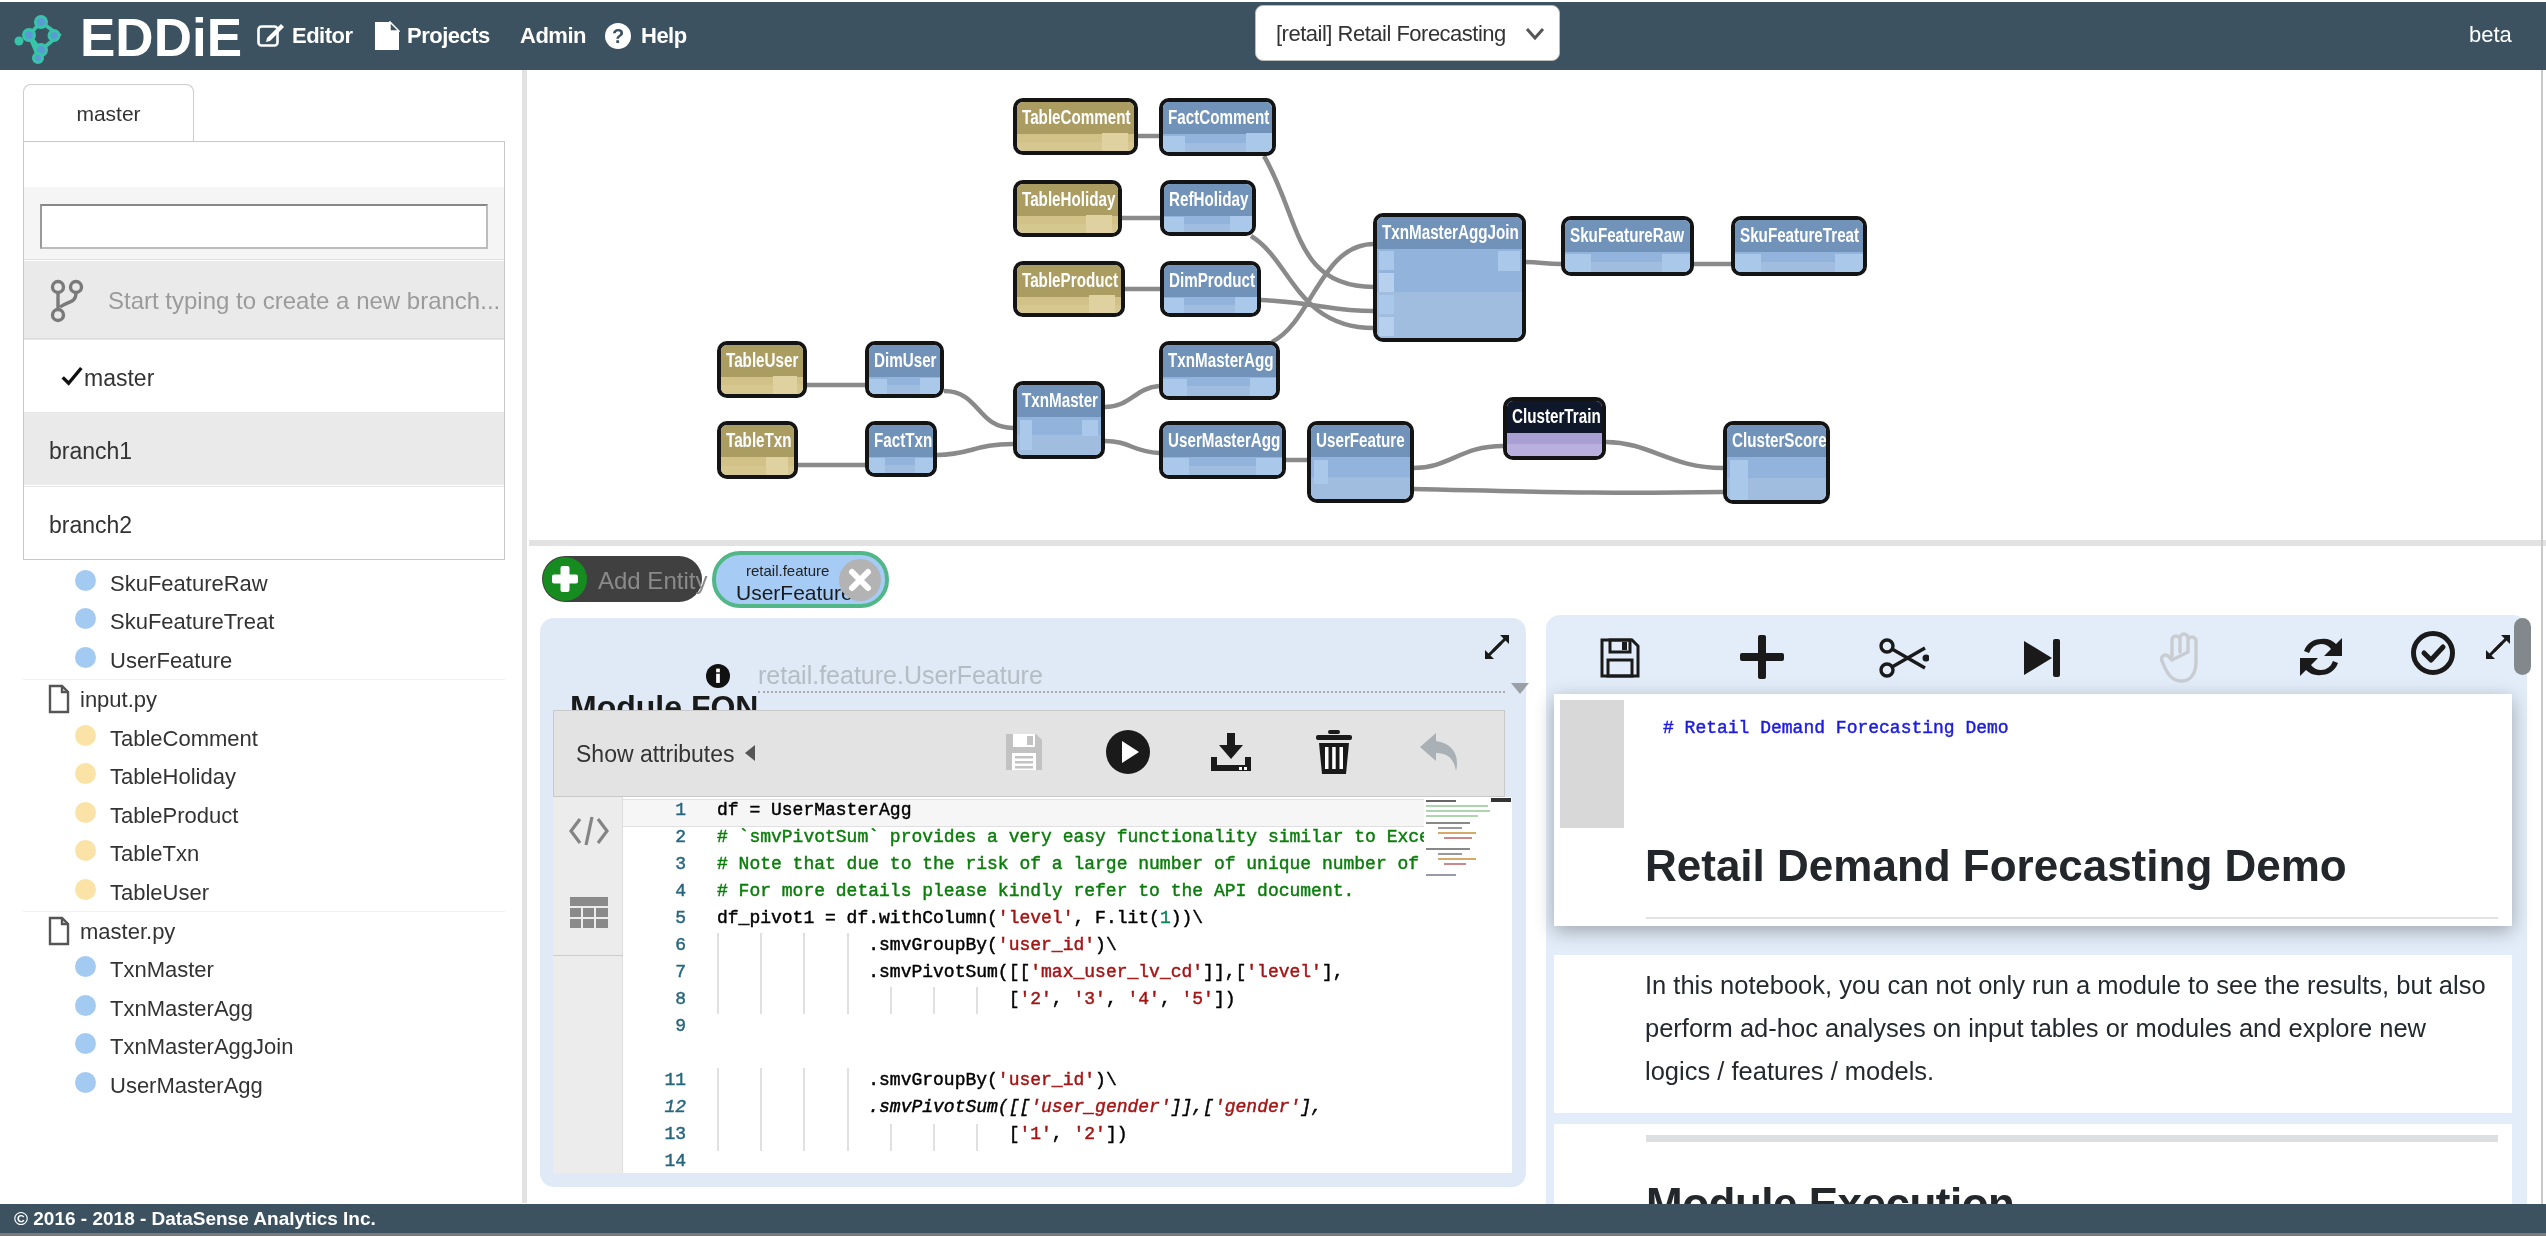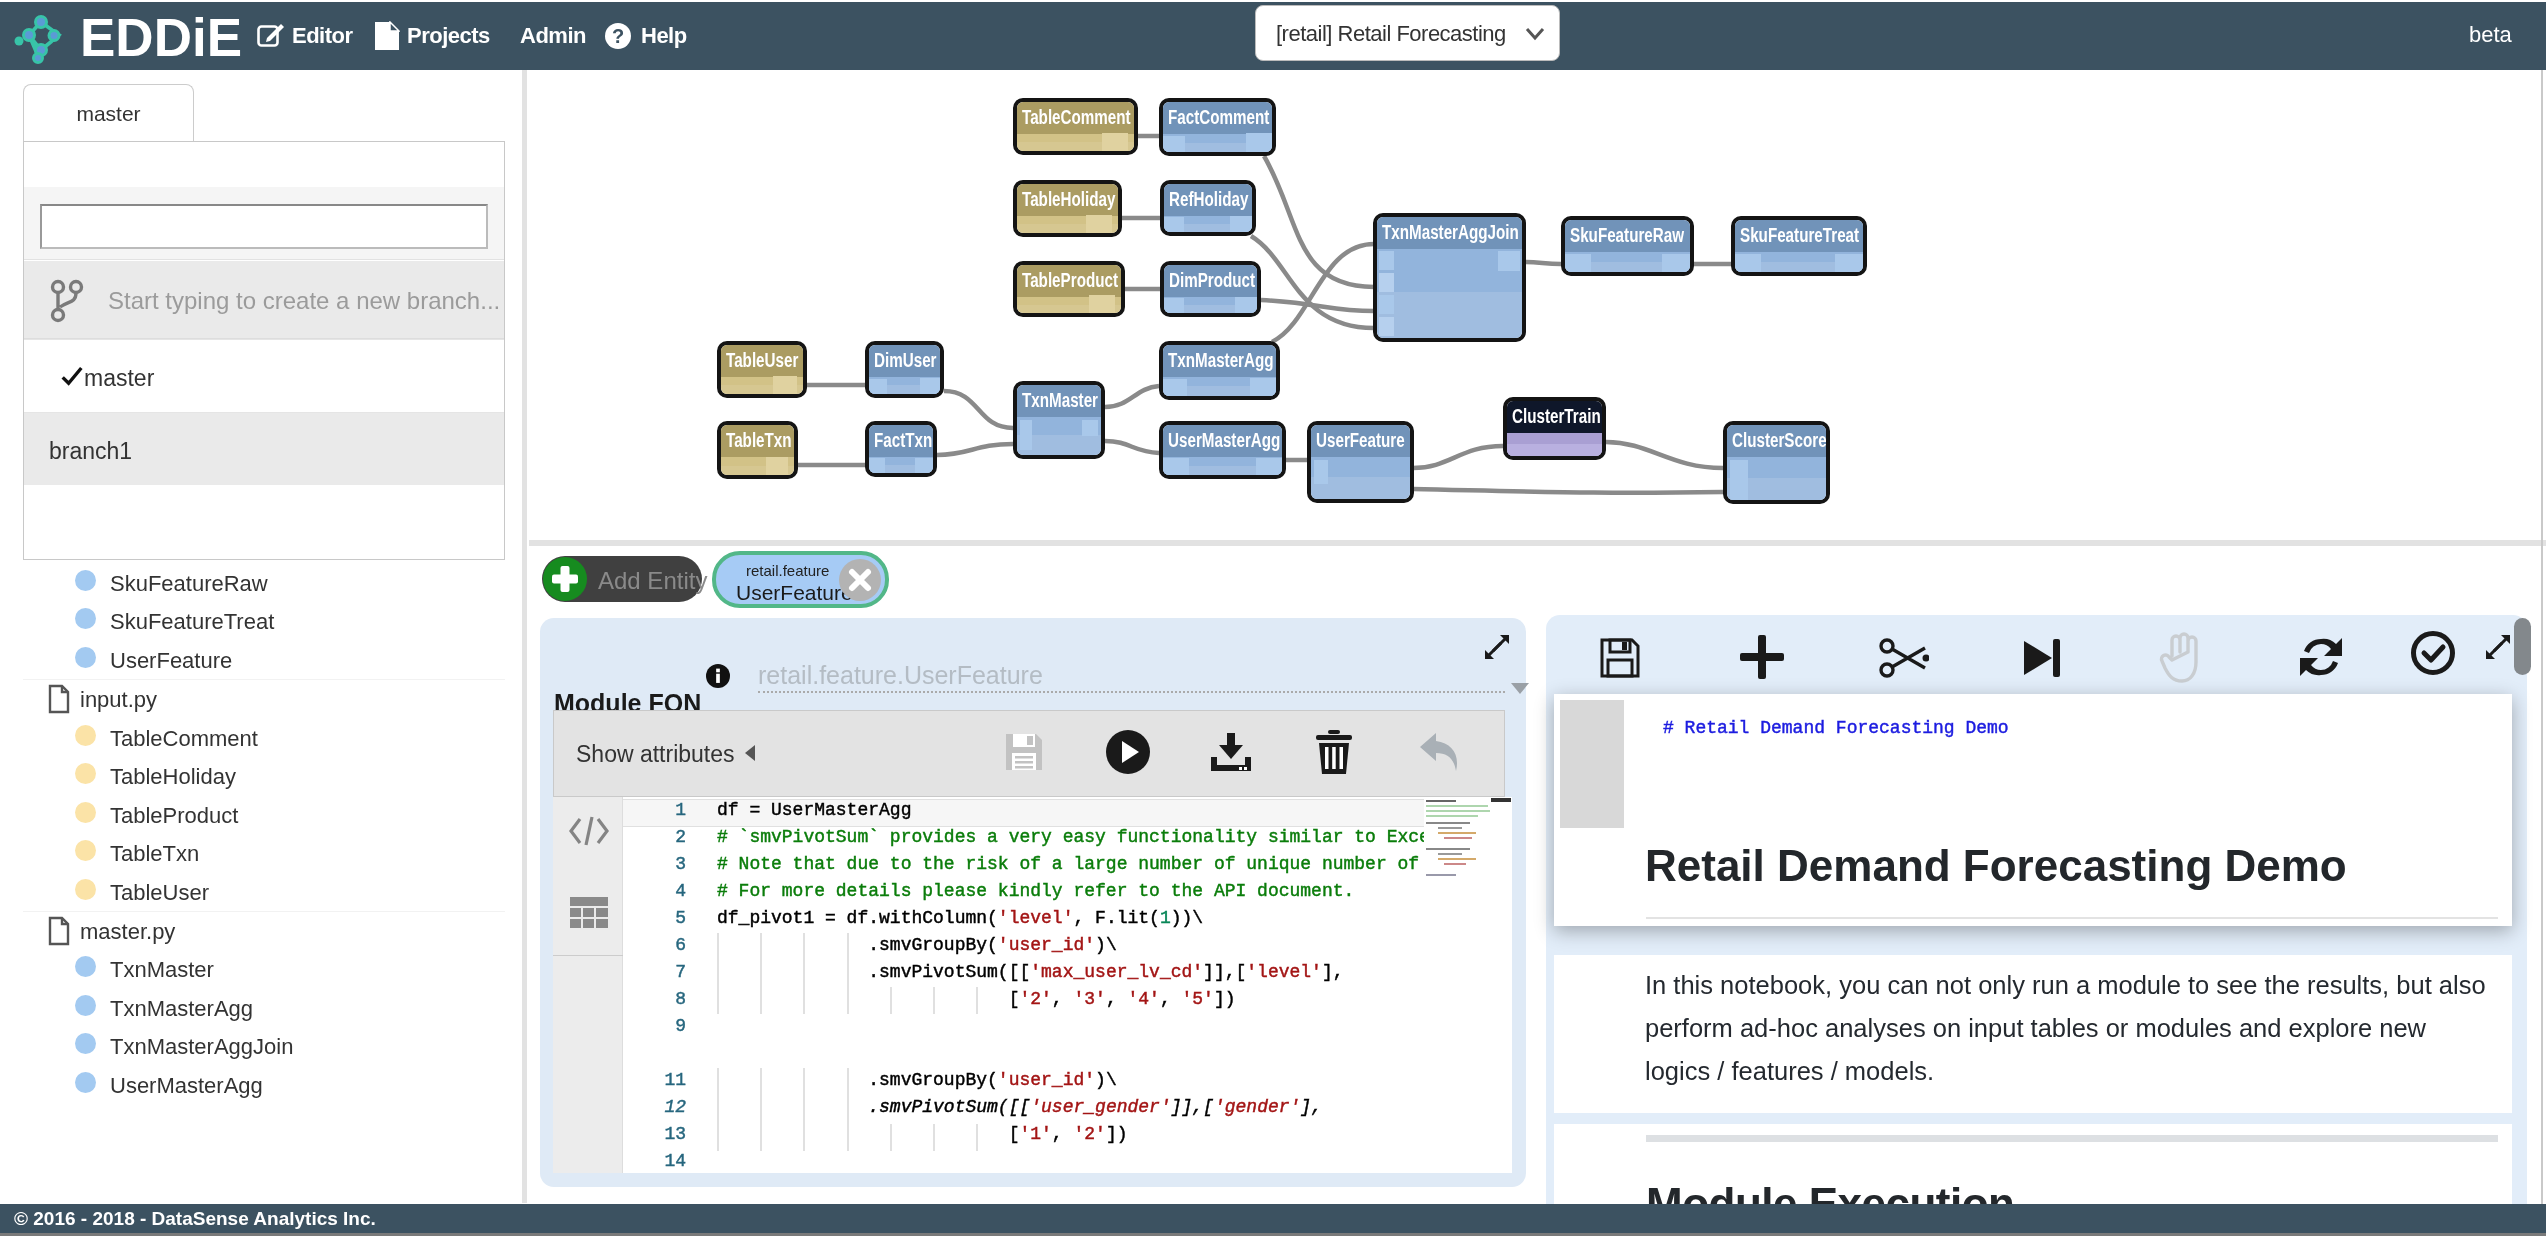--- a/index.html
+++ b/index.html
@@ -49,21 +49,21 @@
 .node .bd::before { content:''; position:absolute; left:0; right:0; bottom:0; height:52%; background:rgba(255,255,255,0.13); }
 .node.tan .bd::before { background:rgba(255,255,255,0.09); }
 
 #addent { position:absolute; left:542px; top:556px; width:160px; height:46px; background:#404040; border-radius:23px; }
 #addent .lbl { position:absolute; left:56px; top:11px; font-size:24px; color:#8a8a8a; white-space:nowrap; }
 #pill { position:absolute; left:712px; top:551px; width:177px; height:57px; background:#a6cbf5; border:4px solid #52b788; border-radius:28px; }
 #pill .l1 { position:absolute; left:30px; top:7px; font-size:15px; color:#222; white-space:nowrap; }
 #pill .l2 { position:absolute; left:20px; top:26px; font-size:21px; color:#1a1a1a; white-space:nowrap; }
 
 #lpanel { position:absolute; left:540px; top:618px; width:986px; height:569px; background:#dfeaf6; border-radius:14px; }
-#fqnlbl { position:absolute; left:554px; top:663px; font-size:25px; font-weight:700; color:#1a1a1a;margin-top:26px; }
+#fqnlbl { position:absolute; left:570px; top:663px; font-size:32px; font-weight:700; color:#1a1a1a;margin-top:26px; }
 #fqnph { position:absolute; left:758px; top:661px; font-size:25px; color:#b4bcc4; }
 #fqnline { position:absolute; left:758px; top:691px; width:747px; height:0; border-bottom:2px dotted #aaa; }
 #ltoolbar { position:absolute; left:553px; top:710px; width:952px; height:87px; background:#e3e3e3; border:1px solid #c9c9c9; }
 #showattr { position:absolute; left:576px; top:741px; font-size:23px; color:#333; }
 
 #gutter { position:absolute; left:553px; top:797px; width:70px; height:376px; background:#ececec; border-right:1px solid #ddd; }
 #editor { position:absolute; left:623px; top:797px; width:889px; height:376px; background:#fff; overflow:hidden;
   font-family:"Liberation Mono", monospace; font-size:18px; font-weight:400; -webkit-text-stroke:0.45px; }
 .cl { position:absolute; left:0; width:889px; height:27px; white-space:pre; }
 .ln { position:absolute; left:3px; width:60px; text-align:right; color:#26667e; }
@@ -152,20 +152,23 @@
     <span class="ph">Start typing to create a new branch...</span>
     </div>
   <div class="bp-row" style="top:197px;background:#fff;">
     <svg style="position:absolute;left:37px;top:26px;" width="22" height="21" viewBox="0 0 26 24">
         <path d="M2 13 L9 20 L24 2" stroke="#111" stroke-width="4" fill="none"></path>
       </svg>
     <span style="left:60px;">master</span>
     </div>
   <div class="bp-row" style="top:270px;background:#eaeaea;">
       <span style="left:25px;">branch1</span>
+    </div>
+  <div class="bp-row" style="top:344px;background:#fff;">
+      <span style="left:25px;">branch2</span>
     </div>
 </div>
 
 <div id="tree">
   <div class="trow" style="top:566px;">
       <span class="dot blue" style="left:75px;top:4px;"></span>
       <span style="position:absolute;left:110px;">SkuFeatureRaw</span>
     </div>
   <div class="trow" style="top:604px;">
       <span class="dot blue" style="left:75px;top:4px;"></span>

